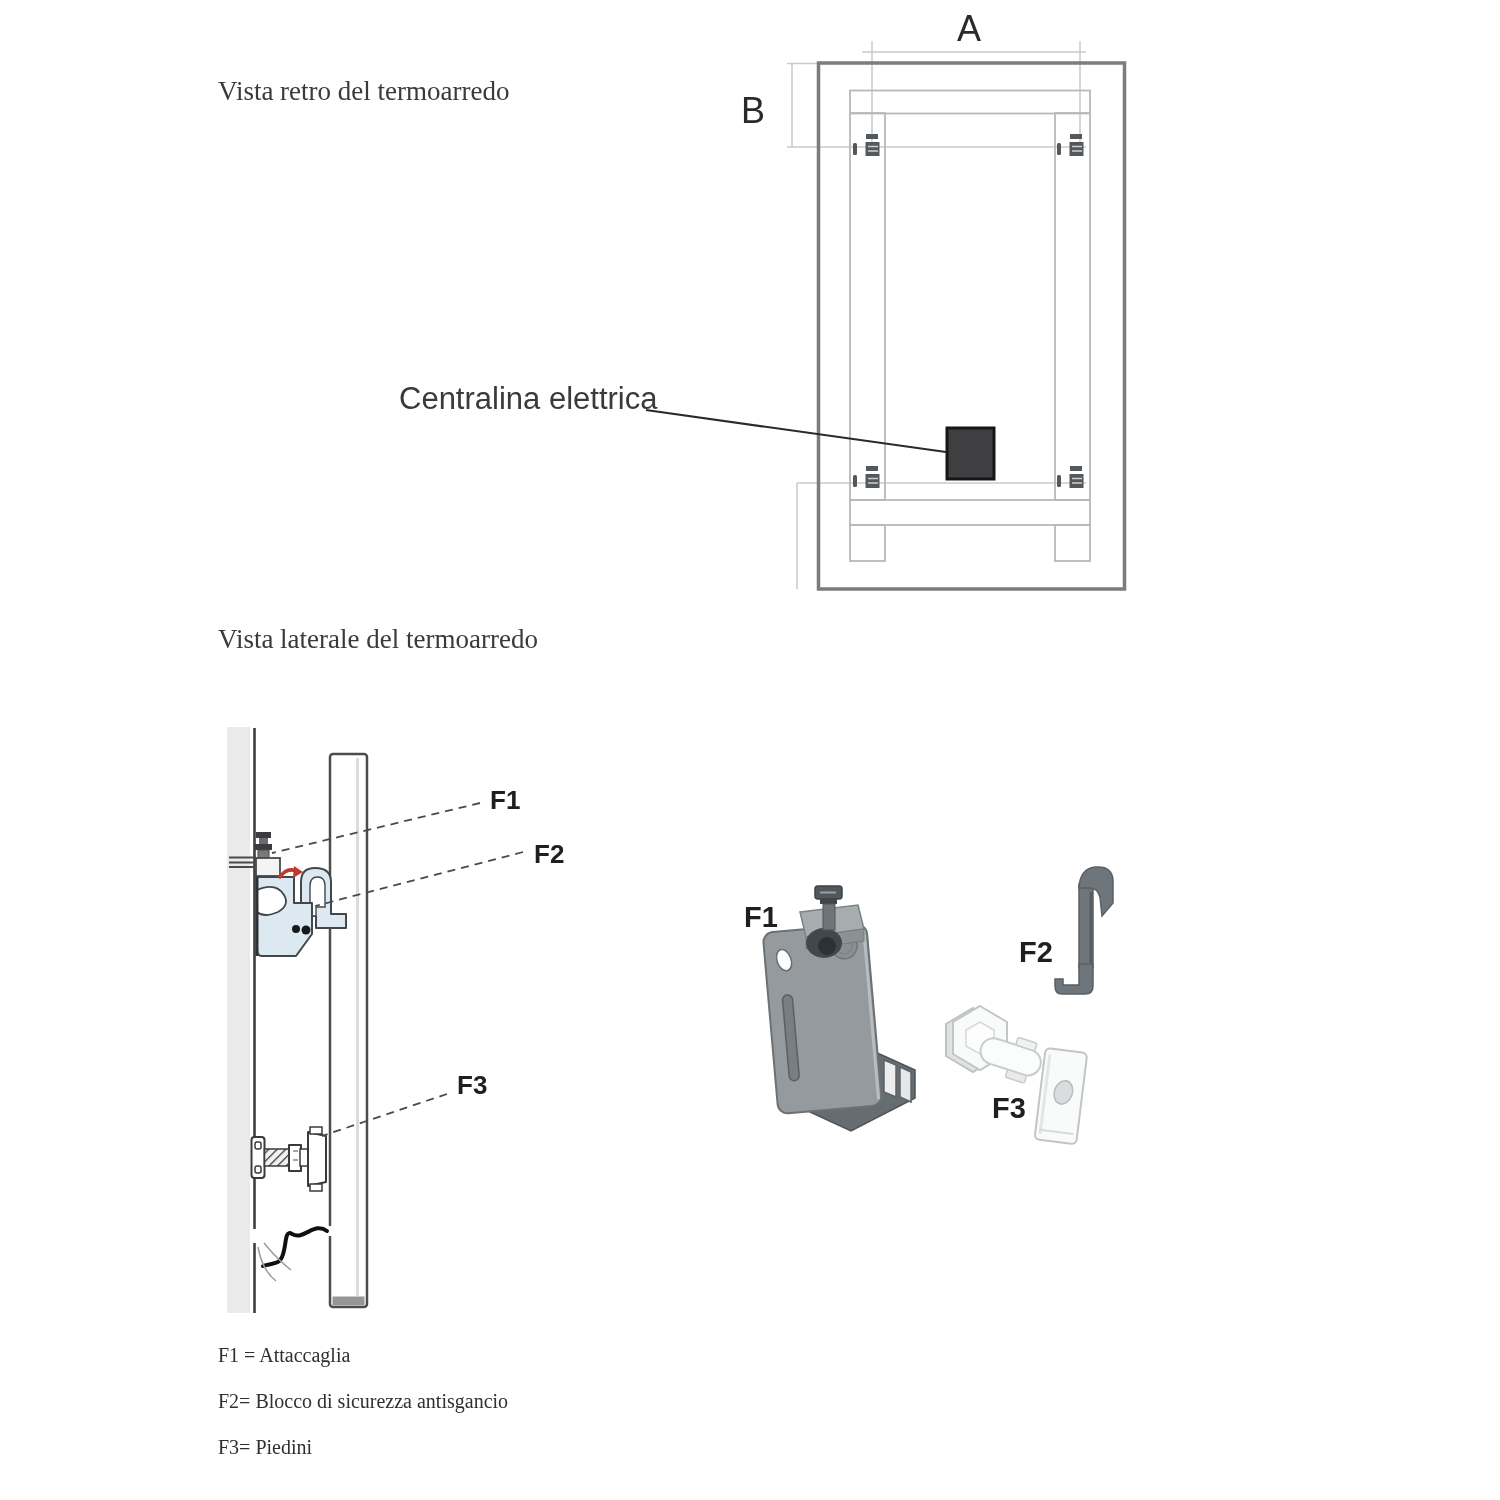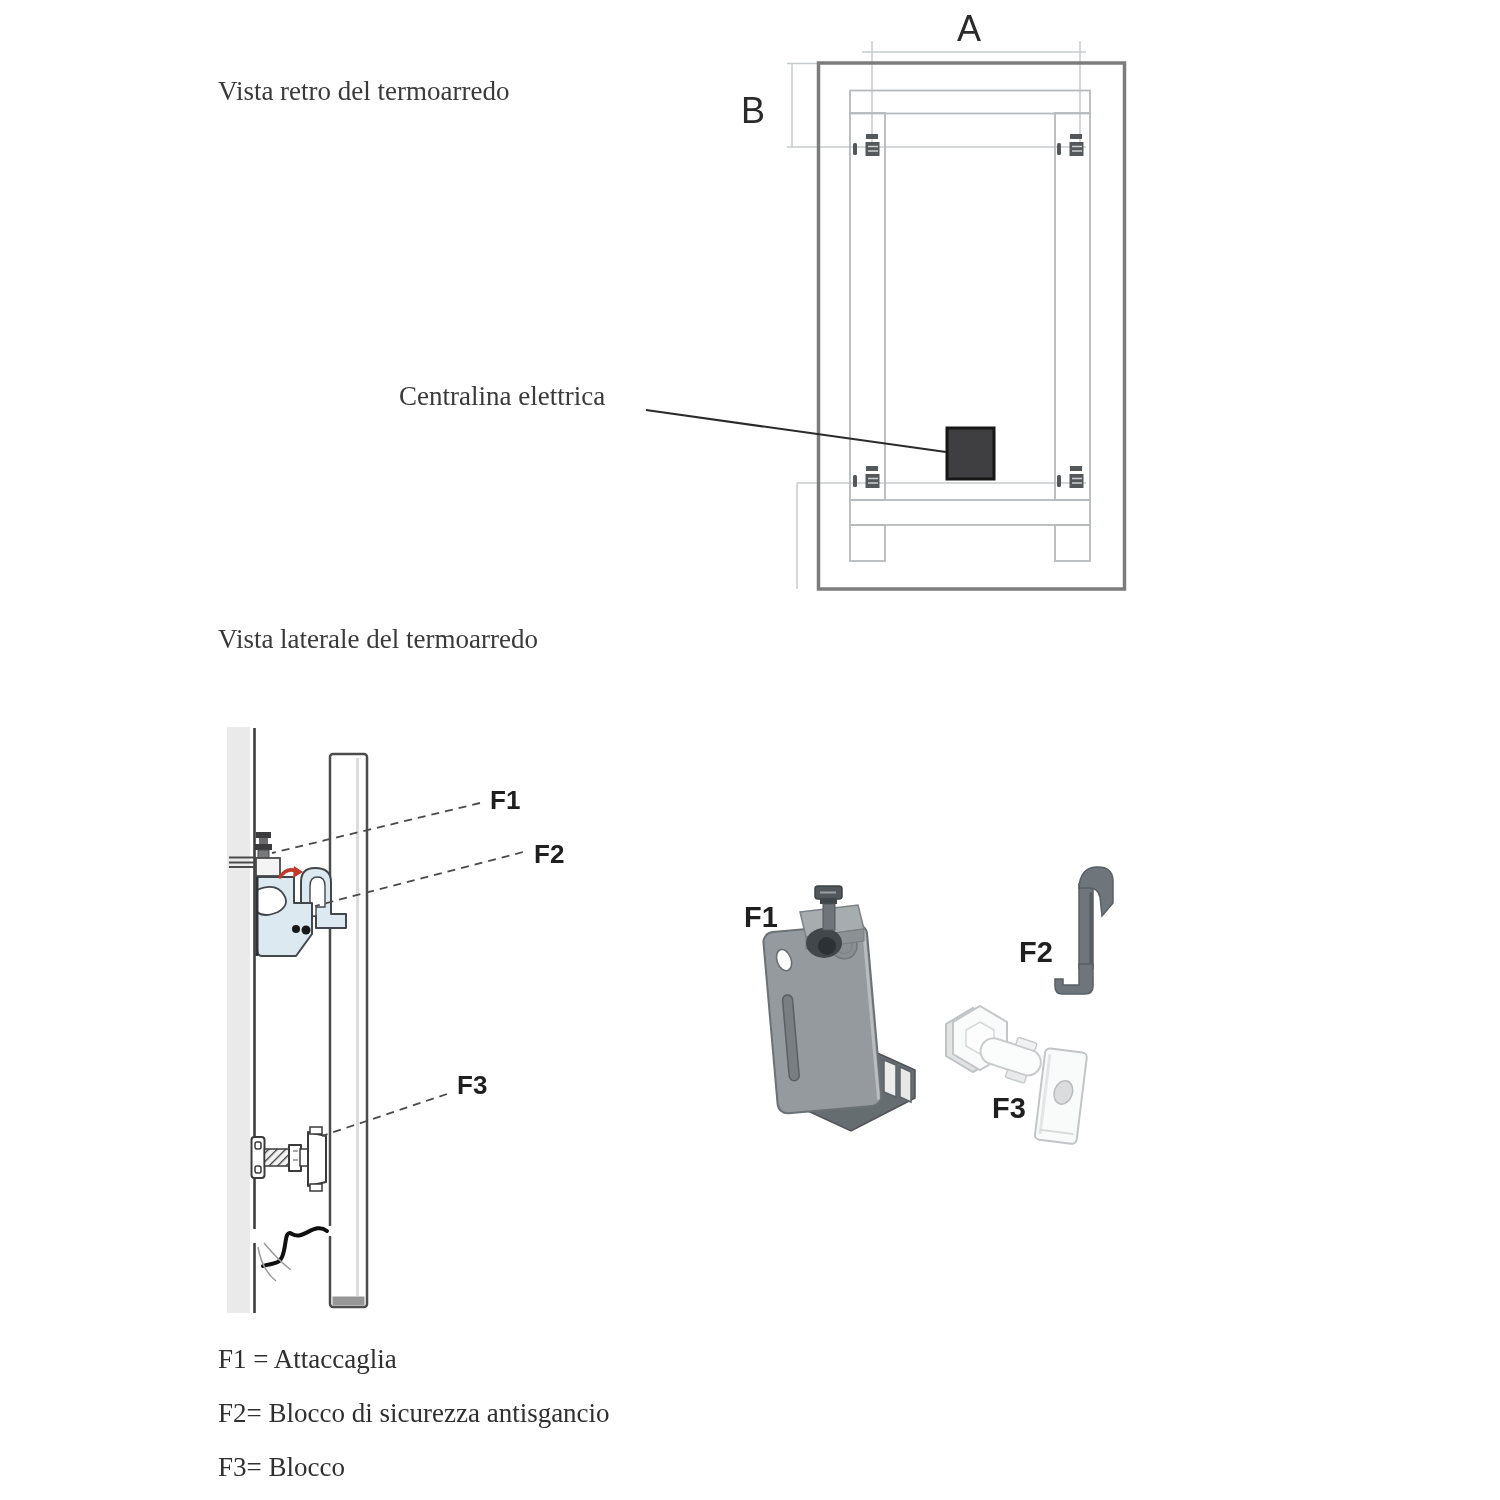--- a/index.html
+++ b/index.html
@@ -7,25 +7,25 @@
     --bracket-symbol:#54585b; --control-box:#3f3e40; --leader:#2a2a2a;
     --wall-fill:#eaeaeb; --outline-dark:#3f3f3f; --bracket-blue:#dde9f0;
     --arrow-red:#c0392b; --metal-gray:#949a9d; --metal-dark:#666d71;
     --slate:#6f767b; --plastic-white:#f9fafa; --text:#3a3a3a;
   }
   html,body{margin:0;padding:0;background:#fff;}
   #page{position:relative;width:1500px;height:1500px;background:#fff;overflow:hidden;}
   #diagram{position:absolute;left:0;top:0;}
   .lbl{position:absolute;white-space:nowrap;}
   .t-serif{font-family:"Liberation Serif","DejaVu Serif",serif;color:var(--text);font-size:27px;}
-  .t-callout{font-family:Liberation Serif, serif;color:var(--text);font-size:27px;}
+  .t-callout{font-family:Liberation Sans, sans-serif;color:var(--text);font-size:31px;}
   .t-dim{font-family:"Liberation Sans","DejaVu Sans",sans-serif;font-weight:400;font-size:36px;color:#2a2a2a;}
   .t-flabel{font-family:"Liberation Sans","DejaVu Sans",sans-serif;font-weight:700;font-size:26px;color:#1f1f1f;}
   .t-part{font-family:"Liberation Sans","DejaVu Sans",sans-serif;font-weight:700;font-size:29px;color:#1f1f1f;}
-  .legend-item{font-family:"Liberation Serif","DejaVu Serif",serif;font-size:27px;color:#2f2f2f;margin-bottom:23px;}
+  .legend-item{font-family:"Liberation Serif","DejaVu Serif",serif;font-size:20px;color:#2f2f2f;margin-bottom:23px;}
   
   .lnH{fill:none;stroke:var(--line-heavy);stroke-width:3.5;}
   .lnL{fill:none;stroke:var(--line-light);stroke-width:1.8;}
   .lnD{fill:none;stroke:var(--line-dim);stroke-width:1.5;}
   .bsym{fill:var(--bracket-symbol);}
   .bsymLines{stroke:#cdcfd0;stroke-width:1.6;fill:none;}
   .ctrlbox{fill:var(--control-box);stroke:#161616;stroke-width:3;}
   .leader{stroke:var(--leader);stroke-width:2.2;fill:none;}
   .dash{stroke:#4a4a4a;stroke-width:1.8;fill:none;stroke-dasharray:8 6;}
   .wallband{fill:var(--wall-fill);}
@@ -222,16 +222,16 @@
   <div class="lbl t-flabel" style="left:534px;top:839px;">F2</div>
   <div class="lbl t-flabel" style="left:457px;top:1070px;">F3</div>
 
   <div class="lbl t-part" style="left:744px;top:901px;">F1</div>
   <div class="lbl t-part" style="left:1019px;top:936px;">F2</div>
   <div class="lbl t-part" style="left:992px;top:1092px;">F3</div>
 
   <div class="lbl" style="left:218px;top:1344px;">
     <div class="legend-item">F1 = Attaccaglia</div>
     <div class="legend-item">F2= Blocco di sicurezza antisgancio</div>
-    <div class="legend-item">F3= Blocco</div>
+    <div class="legend-item">F3= Piedini</div>
   </div>
 
 </div>
 
 </body></html>

